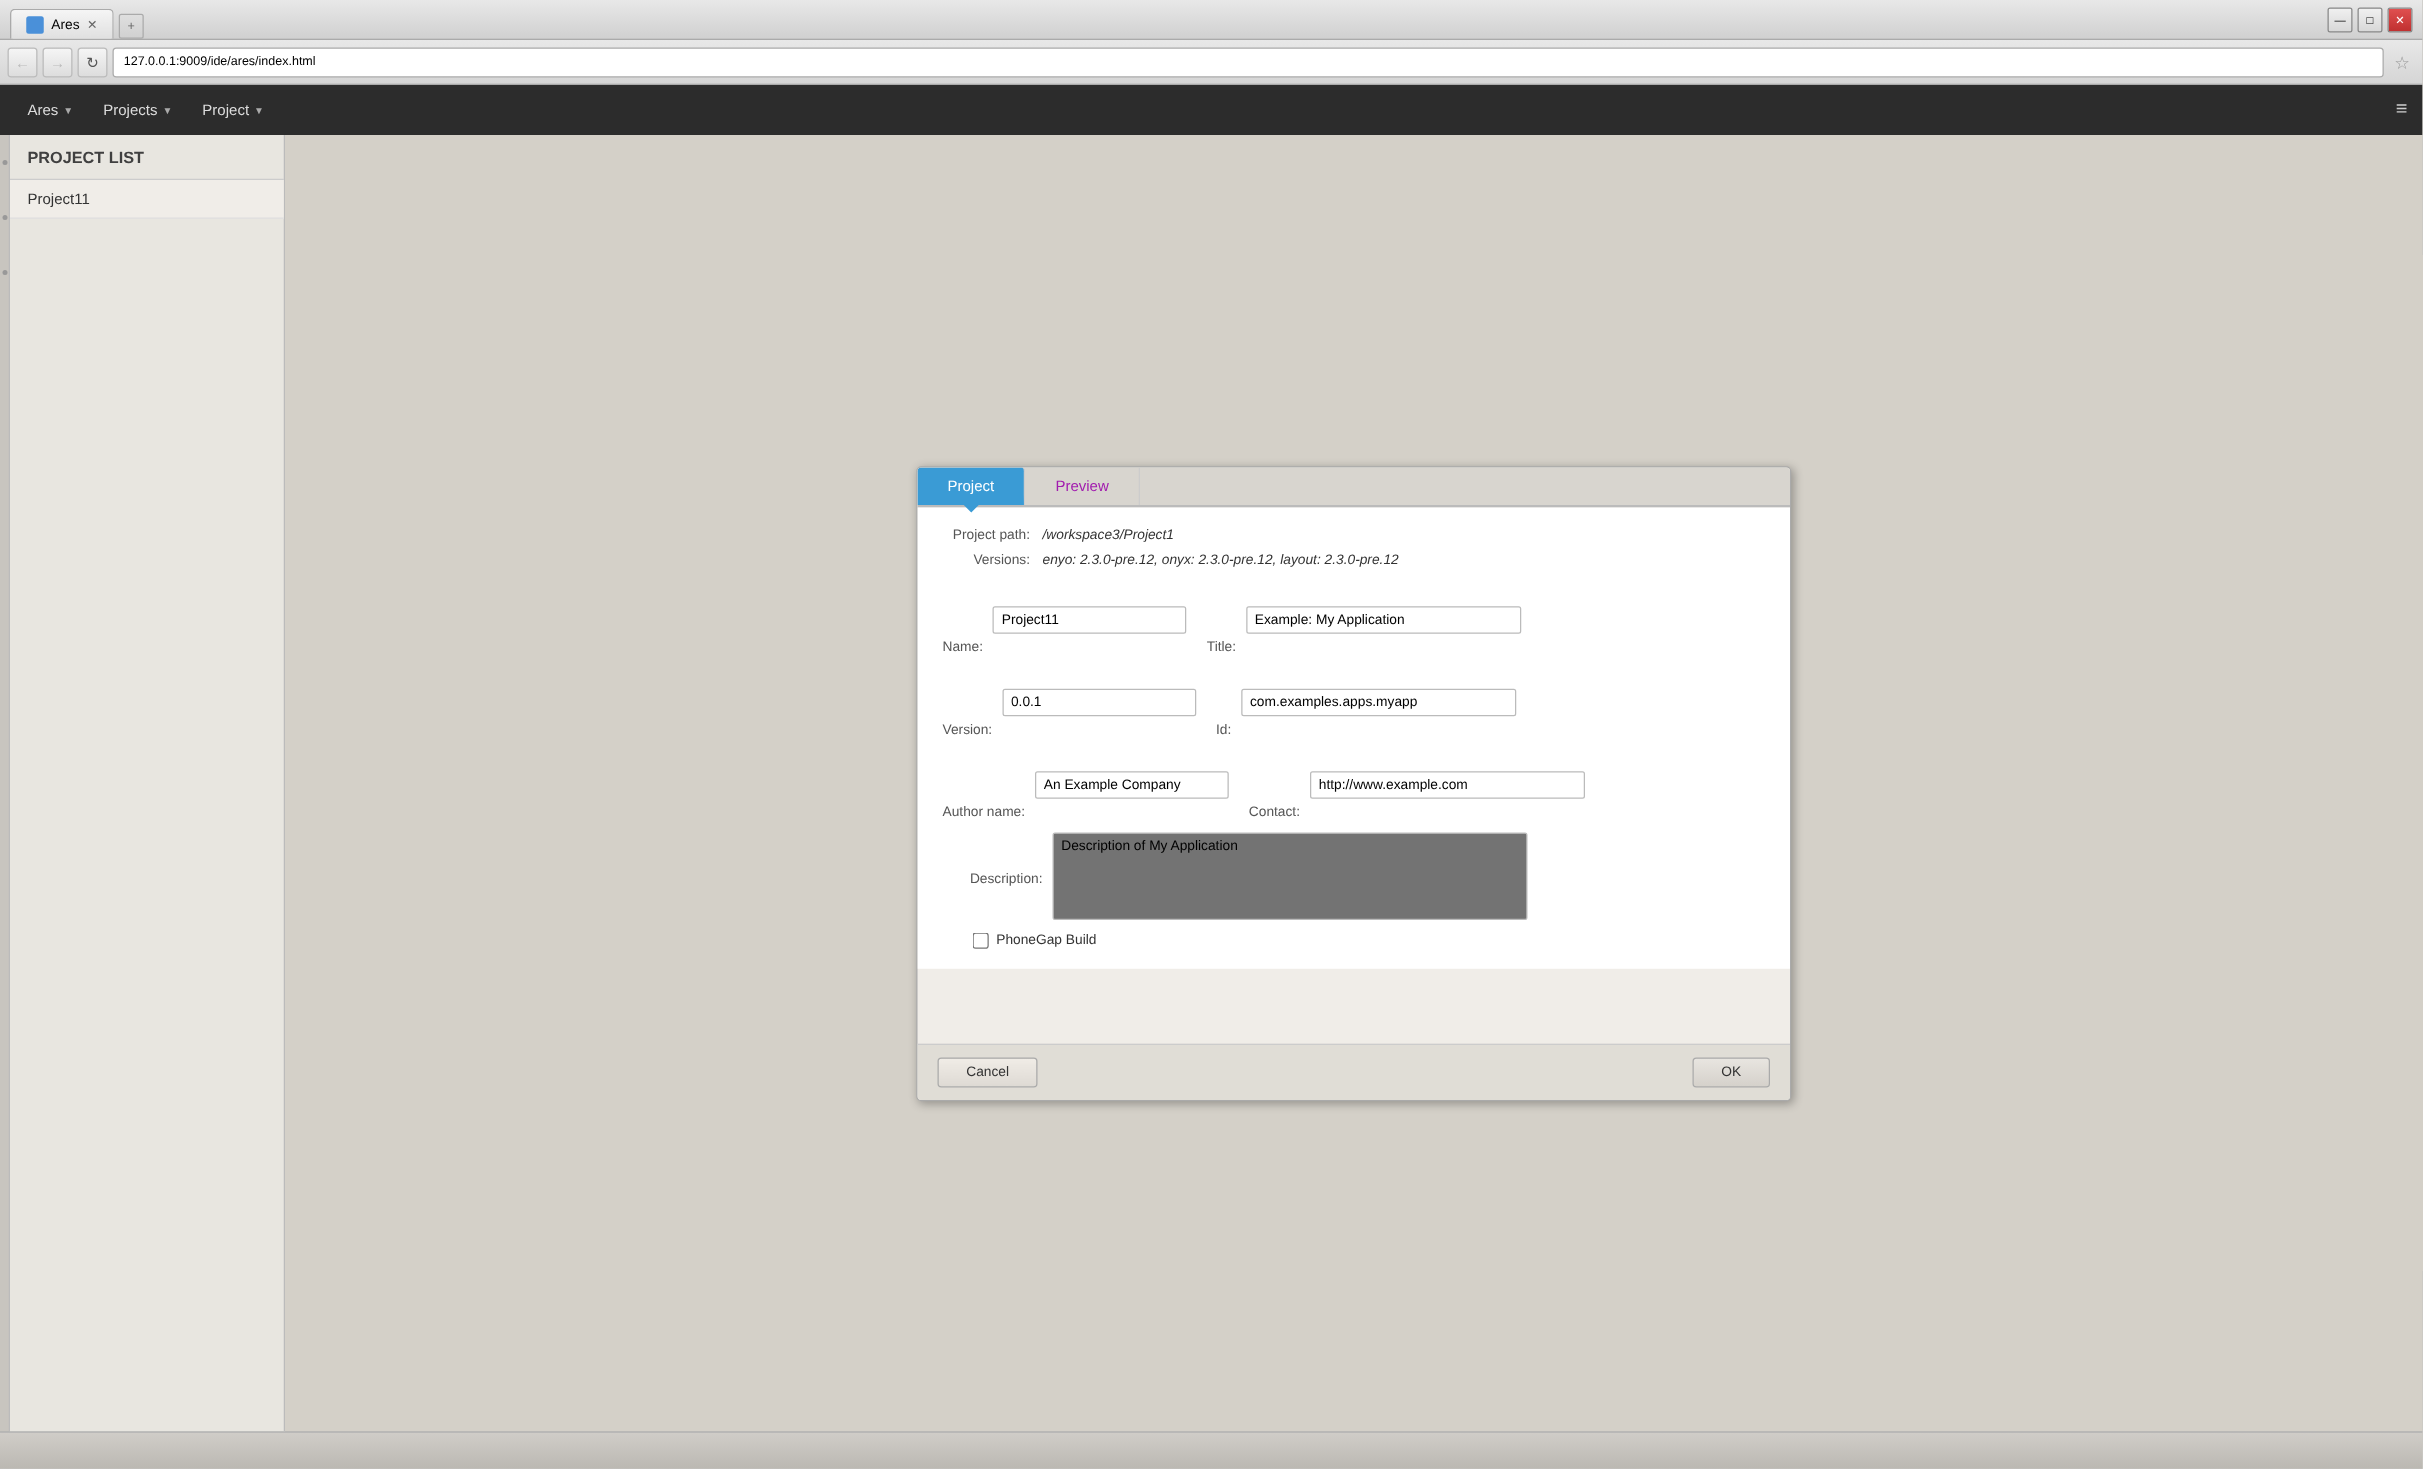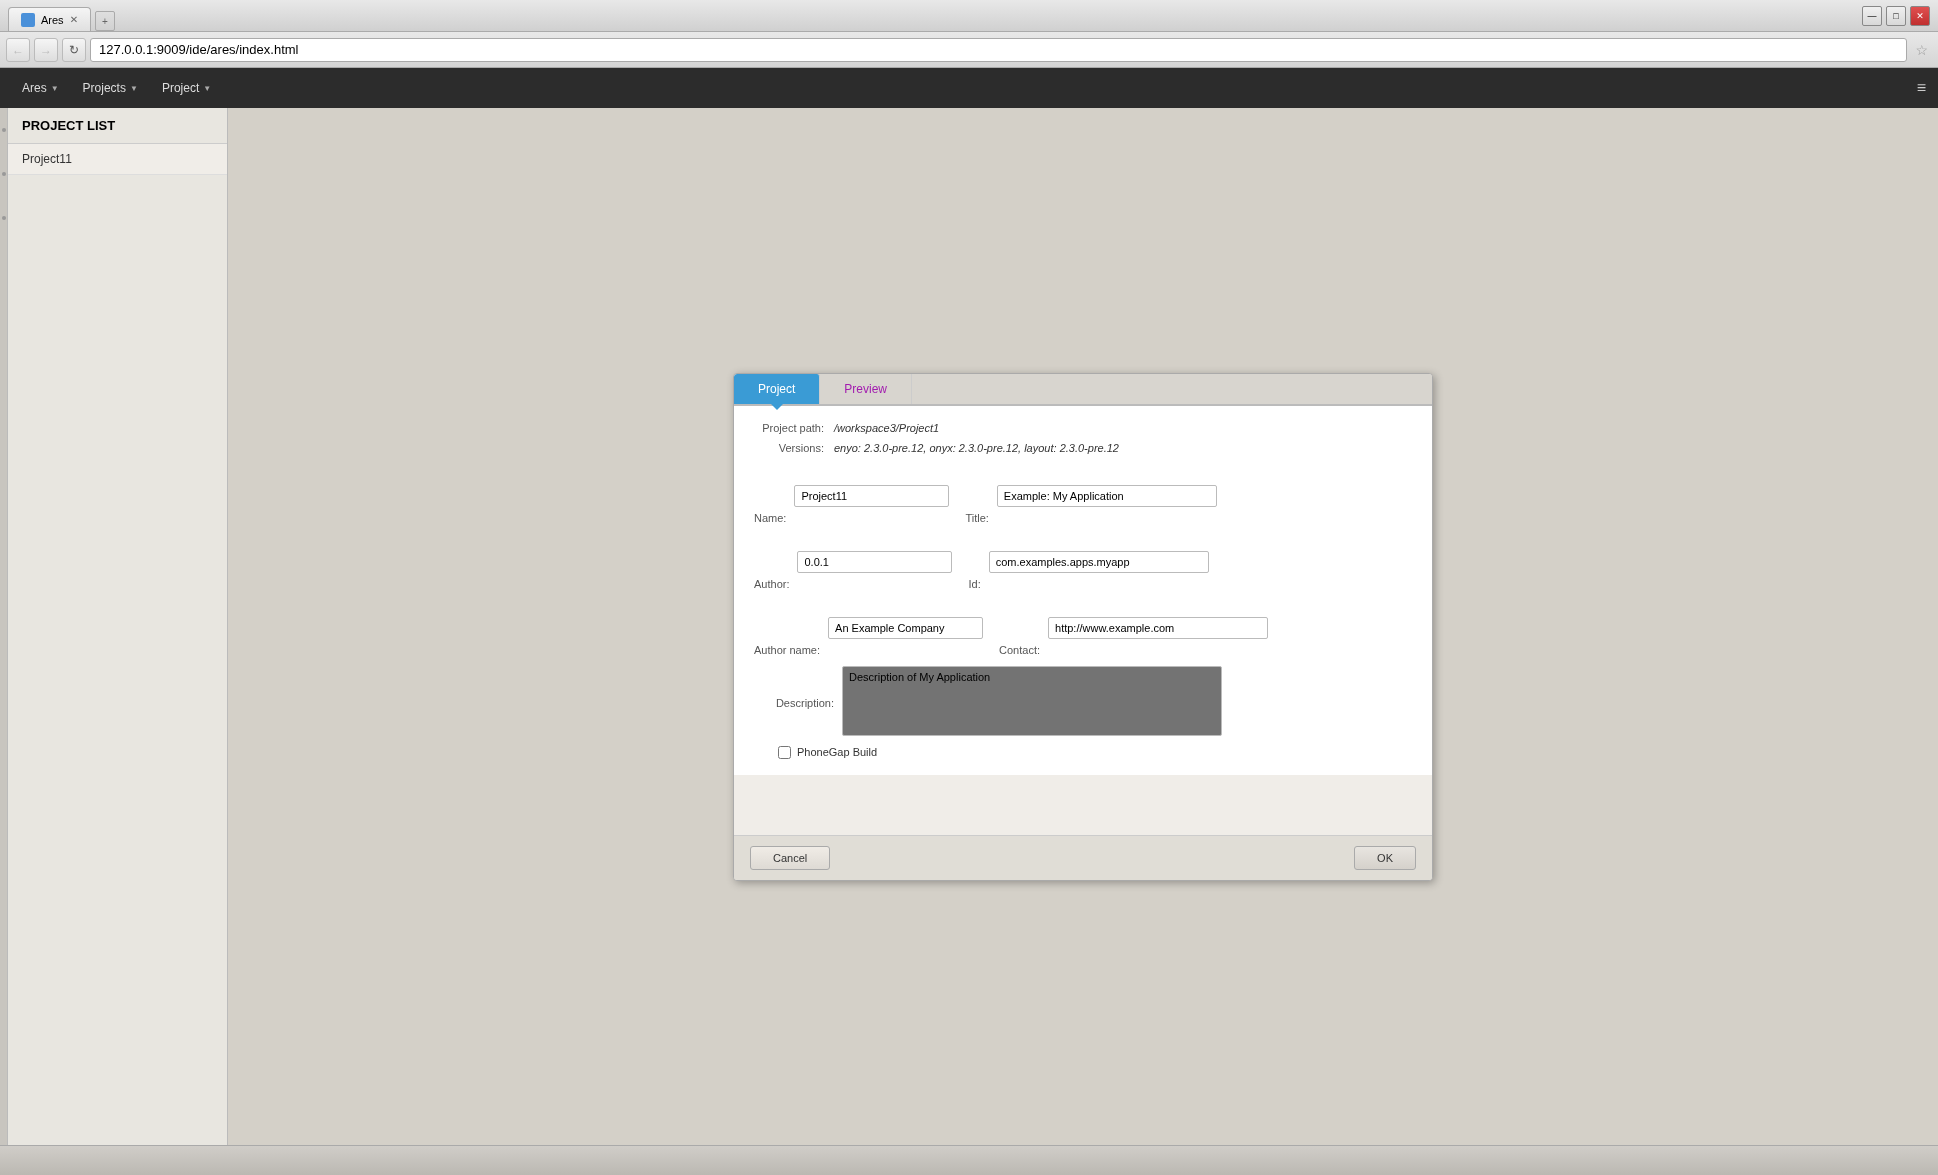--- a/index.html
+++ b/index.html
@@ -89,21 +89,21 @@
       cursor: pointer;
       color: #555;
     }
     .nav-btn.disabled { color: #bbb; }
     .address-bar {
       flex: 1;
       height: 24px;
       border: 1px solid #aaa;
       border-radius: 3px;
       padding: 0 8px;
-      font-size: 13px;
+      font-size: 10px;
       background: white;
       outline: none;
     }
     .nav-star {
       font-size: 14px;
       color: #999;
       cursor: pointer;
       padding: 0 4px;
     }
 
@@ -141,21 +141,21 @@
     .sidebar {
       width: 220px;
       background: #e8e6e0;
       border-right: 1px solid #bbb;
       flex-shrink: 0;
     }
     .sidebar-header {
       padding: 10px 14px;
       font-size: 13px;
       font-weight: bold;
-      color: #000000;
+      color: #404040;
       border-bottom: 1px solid #ccc;
     }
     .sidebar-item {
       padding: 8px 14px;
       font-size: 12px;
       color: #333;
       cursor: pointer;
       border-bottom: 1px solid #ddd;
       background: #f0ede8;
     }
@@ -451,21 +451,21 @@
                 <input class="form-input medium" type="text" value="Project11" style="">
               </div>
               <div class="form-group">
                 <span class="form-label">Title:</span>
                 <input class="form-input wide" type="text" value="Example: My Application" style="">
               </div>
             </div>
 
             <div class="form-row">
               <div class="form-group">
-                <span class="form-label">Author:</span>
+                <span class="form-label">Version:</span>
                 <input class="form-input medium" type="text" value="0.0.1" style="">
               </div>
               <div class="form-group">
                 <span class="form-label">Id:</span>
                 <input class="form-input wide" type="text" value="com.examples.apps.myapp" style="">
               </div>
             </div>
 
             <div class="form-row">
               <div class="form-group">

